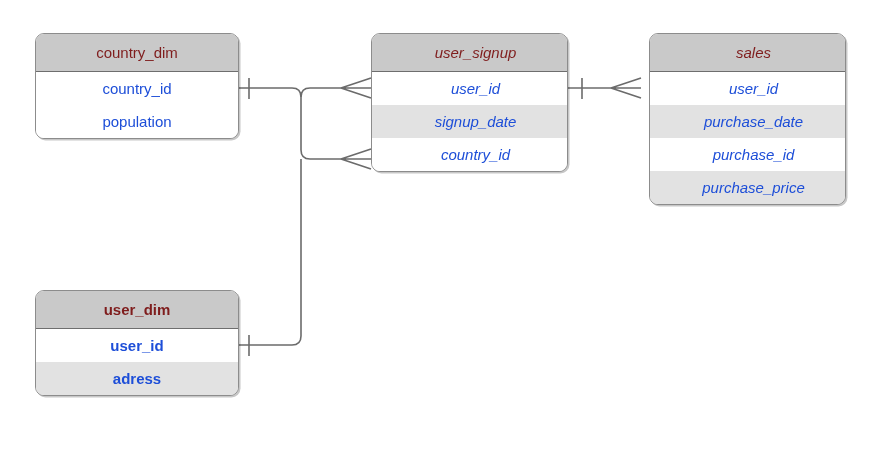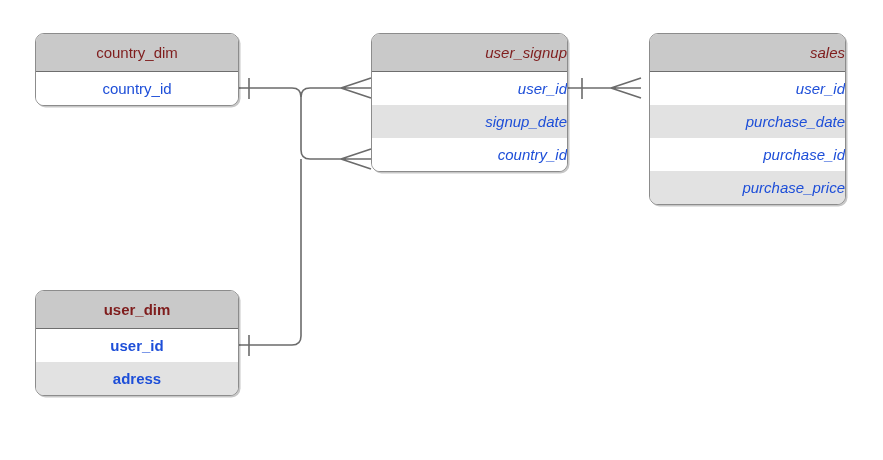--- a/index.html
+++ b/index.html
@@ -52,21 +52,21 @@
     box-sizing: border-box;
     background: #ffffff;
   }
   .entity-row.alt {
     background: #e2e2e2;
   }
   .align-center {
     text-align: center;
   }
   .align-left {
-    text-align: right;
+    text-align: center;
     padding-left: 12px;
   }
   .italic {
     font-style: italic;
   }
 </style>
 </head>
 <body>
 
 <div id="canvas">
@@ -89,20 +89,21 @@
 
       <path d="M 568 88 L 611 88"></path>
       <line x1="582" y1="78" x2="582" y2="99"></line>
       <path d="M 611 88 L 641 78 M 611 88 L 641 88 M 611 88 L 641 98"></path>
     </g>
   </svg>
 
   <div class="entity" style="left:35px; top:33px; width:204px;">
     <div class="entity-header align-center">country_dim</div>
     <div class="entity-row align-center">country_id</div>
+    <div class="entity-row align-center">population</div>
   </div>
 
   <div class="entity" style="left:371px; top:33px; width:197px;">
     <div class="entity-header align-left italic">user_signup</div>
     <div class="entity-row align-left italic">user_id</div>
     <div class="entity-row align-left italic alt">signup_date</div>
     <div class="entity-row align-left italic">country_id</div>
   </div>
 
   <div class="entity" style="left:641px; top:33px; width:197px;margin-left:8px;">

